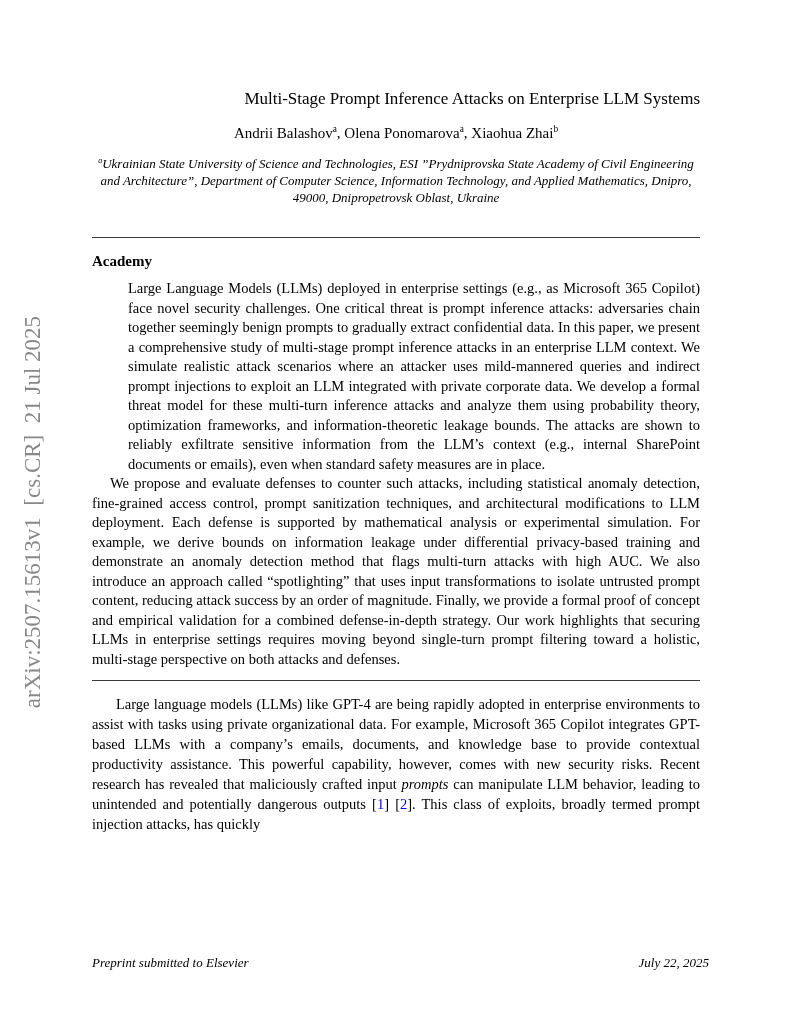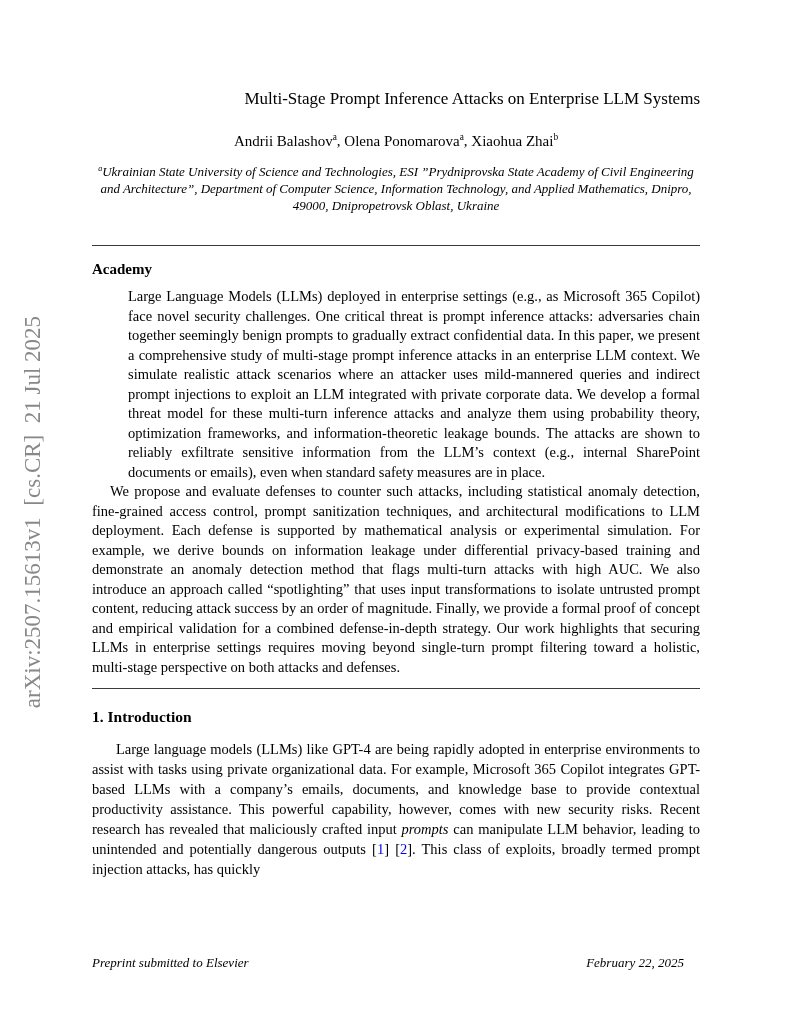--- a/index.html
+++ b/index.html
@@ -19,21 +19,21 @@
     top: 0;
   }
   .title {
     margin: 88px 0 0 0;
     font-size: 17px;
     font-weight: 400;
     text-align: right;
     line-height: 1.25;
   }
   .authors {
-    margin-top: 24px;
+    margin-top: 16px;
     text-align: center;
     font-size: 15px;
   }
   sup {
     font-size: 62%;
     line-height: 0;
     vertical-align: super;
   }
   .affiliations {
     margin-top: 13px;
@@ -75,21 +75,21 @@
   }
   .em-text { font-style: italic; margin-top: 8px; }
   .cite {
     color: #0000ee;
     text-decoration: none;
     cursor: pointer;
   }
   .footer {
     position: absolute;
     left: 92px;
-    right: 107px;
+    right: 82px;
     top: 955px;
     display: flex;
     justify-content: space-between;
     font-style: italic;
     font-size: 13px;
   }
   .arxiv-stamp {
     position: absolute;
     left: -197px;
     top: 499px;
@@ -123,24 +123,23 @@
 
     <hr class="rule rule-top">
 
     <h2 class="abstract-heading">Academy</h2>
 
     <p class="body-par abstract-p1">Large Language Models (LLMs) deployed in enterprise settings (e.g., as Microsoft 365 Copilot) face novel security challenges. One critical threat is prompt inference attacks: adversaries chain together seemingly benign prompts to gradually extract confidential data. In this paper, we present a comprehensive study of multi-stage prompt inference attacks in an enterprise LLM context. We simulate realistic attack scenarios where an attacker uses mild-mannered queries and indirect prompt injections to exploit an LLM integrated with private corporate data. We develop a formal threat model for these multi-turn inference attacks and analyze them using probability theory, optimization frameworks, and information-theoretic leakage bounds. The attacks are shown to reliably exfiltrate sensitive information from the LLM’s context (e.g., internal SharePoint documents or emails), even when standard safety measures are in place.</p>
     <p class="body-par abstract-p2">We propose and evaluate defenses to counter such attacks, including statistical anomaly detection, fine-grained access control, prompt sanitization techniques, and architectural modifications to LLM deployment. Each defense is supported by mathematical analysis or experimental simulation. For example, we derive bounds on information leakage under differential privacy-based training and demonstrate an anomaly detection method that flags multi-turn attacks with high AUC. We also introduce an approach called “spotlighting” that uses input transformations to isolate untrusted prompt content, reducing attack success by an order of magnitude. Finally, we provide a formal proof of concept and empirical validation for a combined defense-in-depth strategy. Our work highlights that securing LLMs in enterprise settings requires moving beyond single-turn prompt filtering toward a holistic, multi-stage perspective on both attacks and defenses.</p>
 
     <hr class="rule rule-bottom">
 
-    <h2 class="section-heading">1. Introduction</h2>
 
     <p class="body-par intro-par"><span>Large language models (LLMs) like GPT-4 are being rapidly adopted in enterprise environments to assist with tasks using private organizational data. For example, Microsoft 365 Copilot integrates GPT-based LLMs with a company’s emails, documents, and knowledge base to provide contextual productivity assistance. This powerful capability, however, comes with new security risks. Recent research has revealed that maliciously crafted input </span><span class="em-text">prompts</span><span> can manipulate LLM behavior, leading to unintended and potentially dangerous outputs </span><span>[</span><a class="cite">1</a><span>]</span><span> </span><span>[</span><a class="cite">2</a><span>]</span><span>. This class of exploits, broadly termed prompt injection attacks, has quickly</span></p>
 
   </div>
 
   <div class="footer">
     <span>Preprint submitted to Elsevier</span>
-    <span>February 22, 2025</span>
+    <span>July 22, 2025</span>
   </div>
 
 </div>
 
 </body></html>

